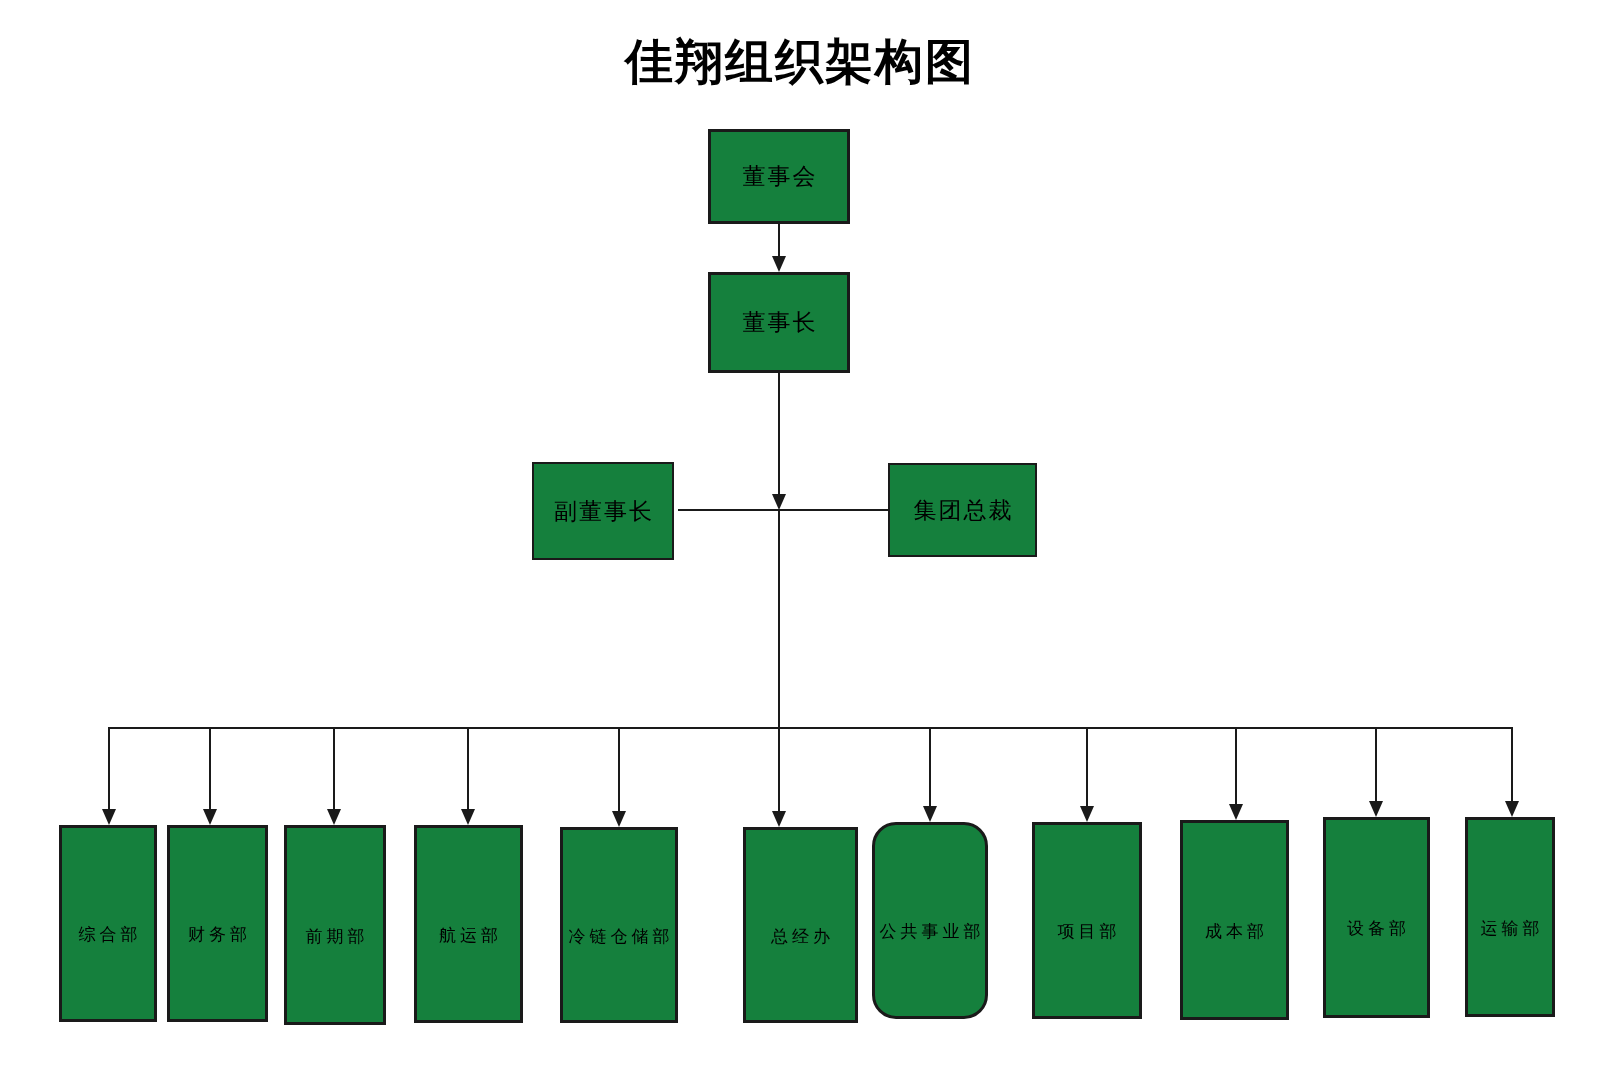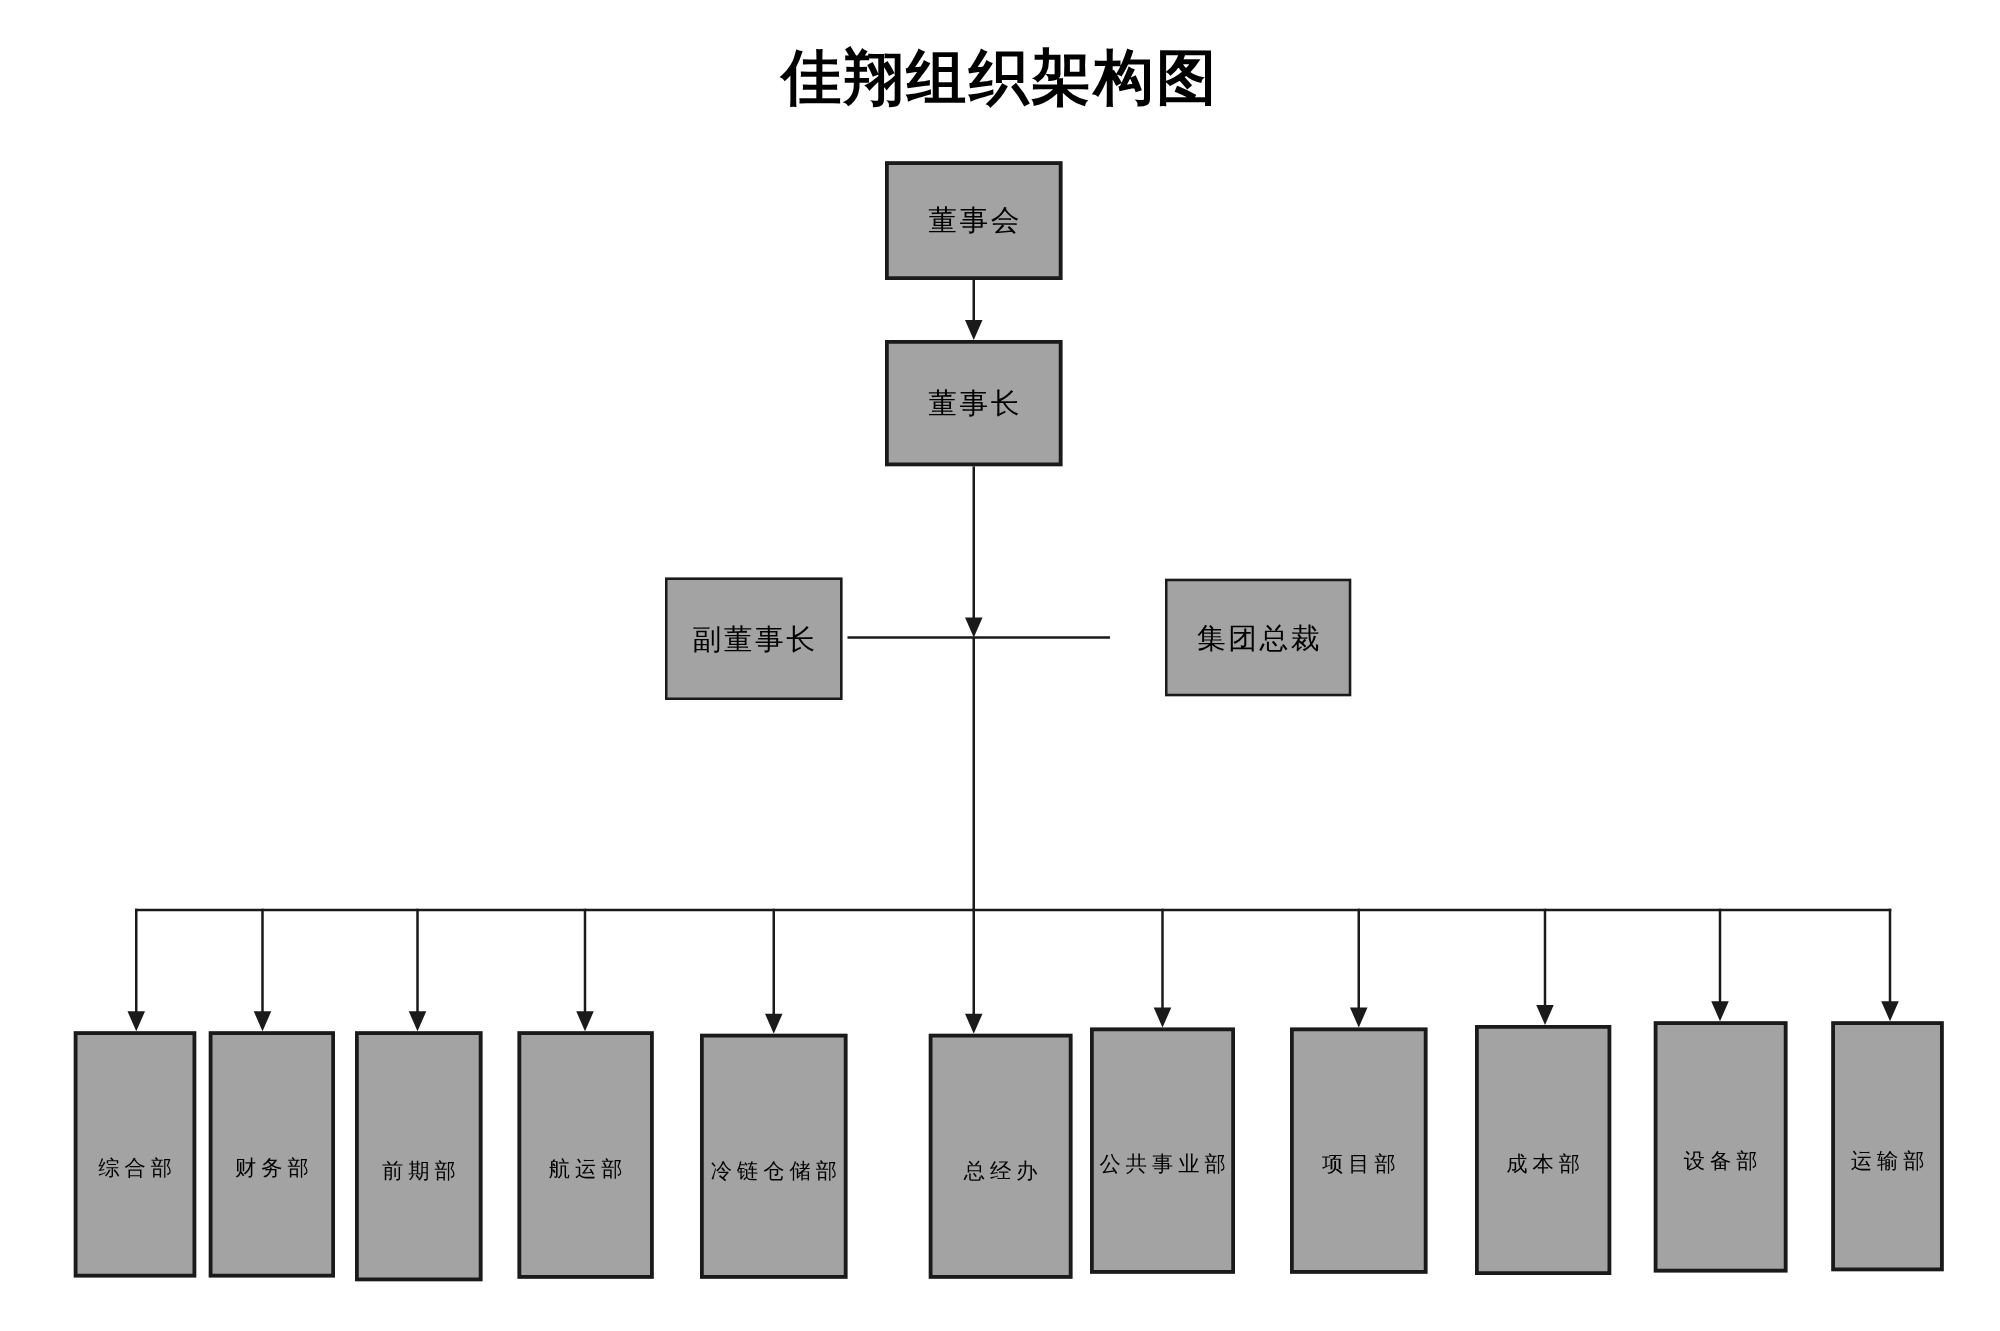--- a/index.html
+++ b/index.html
@@ -31,21 +31,21 @@
     position: absolute;
     left: 0;
     top: 0;
     width: 1600px;
     height: 1065px;
   }
   .node {
     position: absolute;
     box-sizing: border-box;
     border: 3px solid #1a1a1a;
-    background: #a3a3a3;
+    background: #15803d;
     display: flex;
     align-items: center;
     justify-content: center;
     color: #000000;
     text-align: center;
   }
   .node-mid {
     border-width: 2px;
   }
   .node-top .label,
@@ -112,21 +112,21 @@
     <span class="label">董事会</span>
   </div>
 
   <div class="node node-top" style="left:708px; top:272px; width:142px; height:101px;">
     <span class="label">董事长</span>
   </div>
 
   <div class="node node-mid" style="left:532px; top:462px; width:142px; height:98px;">
     <span class="label">副董事长</span>
   </div>
-  <div class="node node-mid" style="left:888px; top:463px; width:149px; height:94px;margin-left:44px;">
+  <div class="node node-mid" style="left:888px; top:463px; width:149px; height:94px;">
     <span class="label">集团总裁</span>
   </div>
 
   <div class="node node-dept" style="left:59px; top:825px; width:98px; height:197px;text-align:center;">
     <span class="label">综合部</span>
   </div>
   <div class="node node-dept" style="left:167px; top:825px; width:101px; height:197px;">
     <span class="label">财务部</span>
   </div>
   <div class="node node-dept" style="left:284px; top:825px; width:102px; height:200px;">
@@ -134,21 +134,21 @@
   </div>
   <div class="node node-dept" style="left:414px; top:825px; width:109px; height:198px;justify-content:center;">
     <span class="label">航运部</span>
   </div>
   <div class="node node-dept" style="left:560px; top:827px; width:118px; height:196px;">
     <span class="label">冷链仓储部</span>
   </div>
   <div class="node node-dept" style="left:727px; top:827px; width:115px; height:196px;margin-left:16px;">
     <span class="label">总经办</span>
   </div>
-  <div class="node node-dept" style="left:872px; top:822px; width:116px; height:197px;">
+  <div class="node node-dept" style="left:872px; top:822px; width:116px; height:197px;border-radius:24px;">
     <span class="label">公共事业部</span>
   </div>
   <div class="node node-dept" style="left:1032px; top:822px; width:110px; height:197px;">
     <span class="label">项目部</span>
   </div>
   <div class="node node-dept" style="left:1180px; top:820px; width:109px; height:200px;">
     <span class="label">成本部</span>
   </div>
   <div class="node node-dept" style="left:1323px; top:817px; width:107px; height:201px;">
     <span class="label">设备部</span>

